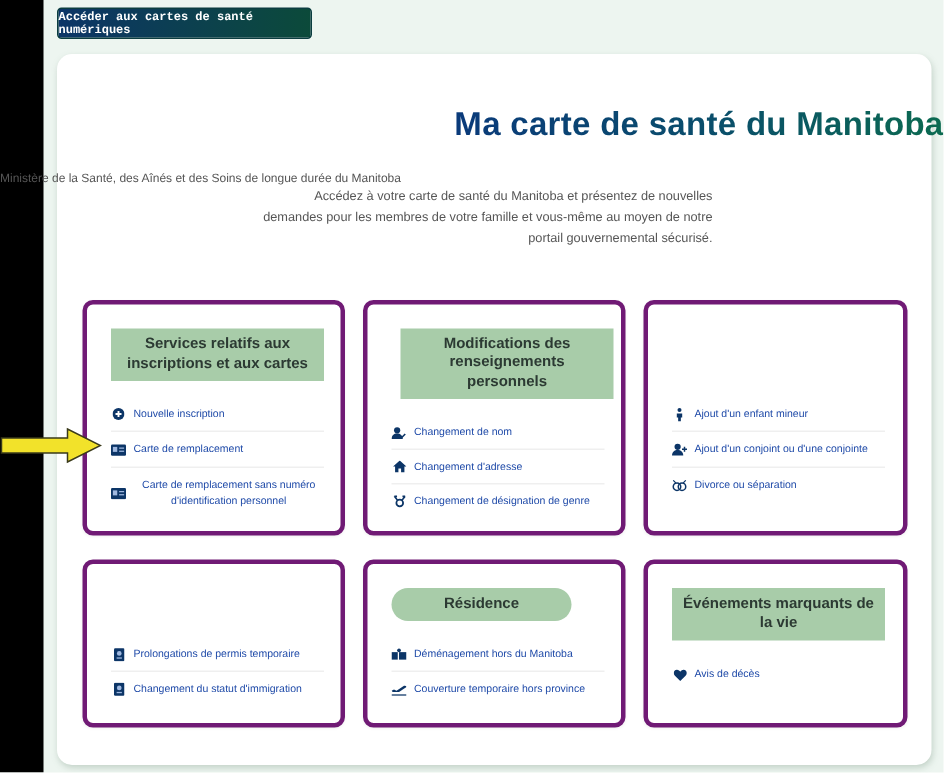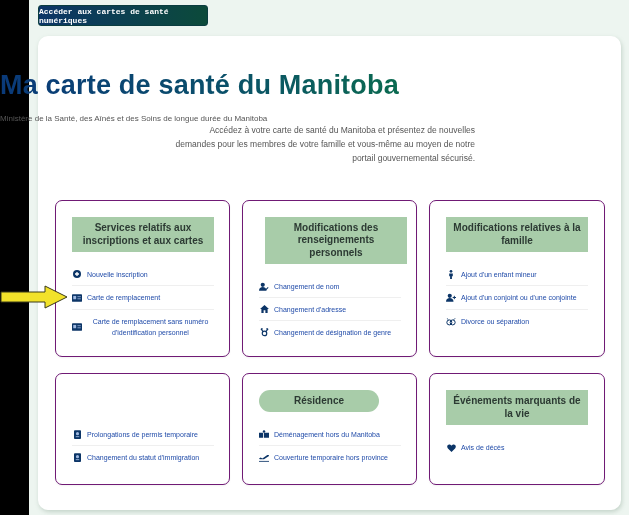--- a/index.html
+++ b/index.html
@@ -22,40 +22,40 @@
     border: 1px solid #0b3d40;
     font-family: Liberation Mono, monospace;
   }
   .panel {
     position: absolute; left: 38px; top: 36px; width: 583px; height: 474px;
     background: #fff; border-radius: 10px;
     box-shadow: 1px 2px 4px rgba(120,150,130,0.35);
   }
   .title {
     position: absolute; left: 0; top: 70px; width: 100%;
-    text-align: left;
-    font-size: 27px; font-weight: bold;
+    text-align: right;
+    font-size: 22px; font-weight: bold;
     letter-spacing: 0.2px;
   }
   .title span {
     background: linear-gradient(90deg, #0a3a7a 0%, #0a4f6a 55%, #0b6a50 100%);
     -webkit-background-clip: text; background-clip: text;
     color: transparent;
   }
   .subtitle {
     position: absolute; left: 0; top: 114px; width: 100%;
     text-align: left; font-size: 8px; color: #555;
   }
   .desc {
     position: absolute; left: 175px; top: 123px; width: 300px;
     text-align: right; font-size: 8.5px; color: #555; line-height: 14px;
   }
   .card {
     position: absolute; background: #fff;
-    border: 1px solid #701a75; border-radius: 7px;
+    border: 3px solid #701a75; border-radius: 7px;
     box-shadow: 0 1px 2px rgba(0,0,0,0.05);
   }
   .card-header {
     position: absolute; background: #a8cca9;
     color: #2c3a33; font-weight: bold; font-size: 10px;
     text-align: center; line-height: 12.5px;
     display: flex; align-items: center; justify-content: center;
     padding: 0 6px;
   }
   .card-list { position: absolute; }
@@ -153,21 +153,20 @@
             <circle cx="5" cy="6" r="2.5" fill="none" stroke="#0c3567" stroke-width="1.3"></circle>
             <path d="M1 1l2.5 3M9 1L6.5 4M1 1h2M9 1H7" stroke="#0c3567" stroke-width="1.2"></path>
           </svg>
       </span>
       <span class="lbl">Changement de désignation de genre</span>
     </a>
   </div>
 </div>
 
 <div class="card" style="left:429px;top:200px;width:176px;height:157px;">
-  <div class="card-header" style="left:16px;top:16px;width:142px;height:35px;">Modifications relatives à la famille</div>
   <div class="card-list" style="left:16px;top:62px;width:142px;">
     <a class="item" style="height:23px;">
       <span class="ic">
         <svg width="6" height="9" viewBox="0 0 6 10">
             <circle cx="3" cy="1.5" r="1.5" fill="#0c3567"></circle>
             <path d="M1 4h4v3H4v3H2V7H1z" fill="#0c3567"></path>
           </svg>
       </span>
       <span class="lbl">Ajout d'un enfant mineur</span>
     </a>

